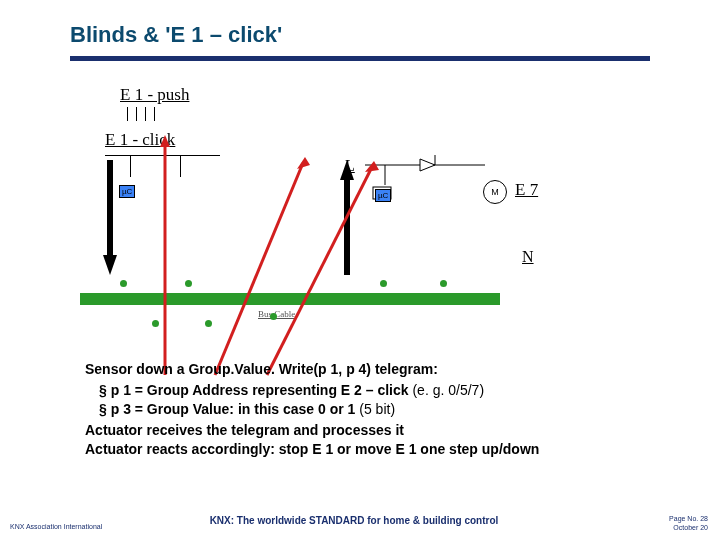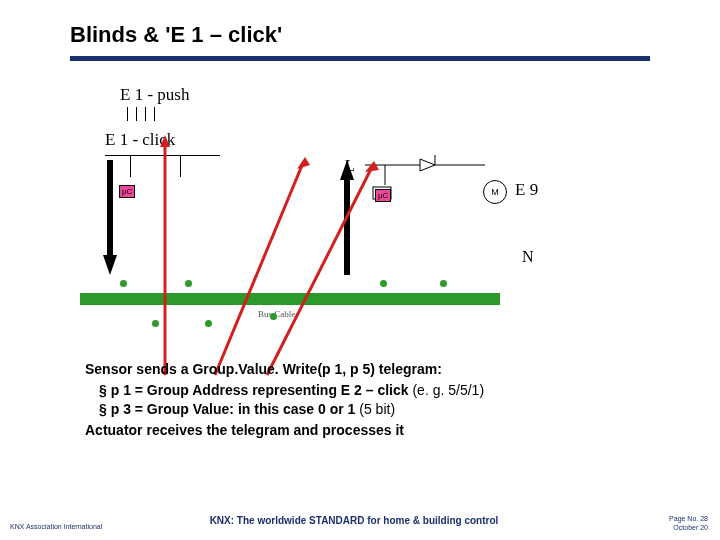--- a/index.html
+++ b/index.html
@@ -1,37 +1,37 @@
 <!DOCTYPE html>
 <html><head>
 <meta charset="utf-8">
 <style>
   * { box-sizing: border-box; margin: 0; padding: 0; }
   html, body { width: 720px; height: 540px; font-family: Arial, Helvetica, sans-serif; background: #fff; color: #000; }
   .slide { position: relative; width: 720px; height: 540px; }
 
   .header { position: absolute; left: 70px; top: 22px; right: 40px; height: 60px; }
-  .title { font-size: 22px; font-weight: bold; color: #000000; }
+  .title { font-size: 22px; font-weight: bold; color: #0c4a6e; }
   .rule { position: absolute; left: 70px; top: 56px; width: 580px; height: 5px; background: #1a2f6e; }
 
   .logo { position: absolute; right: 40px; top: 8px; width: 100px; height: 40px; }
 
   .diagram { position: absolute; left: 80px; top: 85px; width: 510px; height: 250px; }
-  .label { position: absolute; font-family: 'Times New Roman', serif; }
+  .label { position: absolute; font-family: 'Times New Roman', serif; text-decoration: underline; }
 
   
   .e1push { left: 40px; top: 0px; font-size: 17px; }
   .e1click { left: 25px; top: 45px; font-size: 17px; }
   .pushbox { position:absolute; left:47px; top:22px; width:10px; height:14px; border-left:1px solid #000; border-right:1px solid #000; }
   .pushbox2 { position:absolute; left:65px; top:22px; width:10px; height:14px; border-left:1px solid #000; border-right:1px solid #000; }
   .sensorbox { position:absolute; left:25px; top:70px; width:115px; height:85px; }
   .sensorbox .top { position:absolute; left:0; top:0; width:100%; height:1px; background:#000; }
   .sensorbox .v1 { position:absolute; left:25px; top:0; width:1px; height:22px; background:#000; }
   .sensorbox .v2 { position:absolute; left:75px; top:0; width:1px; height:22px; background:#000; }
-  .uc { position:absolute; font-size:8px; border:1px solid #000; padding:1px 2px; background:#ec4899; }
+  .uc { position:absolute; font-size:8px; border:1px solid #000; padding:1px 2px; background:#3b82f6; }
   .arrowdown { position:absolute; width:14px; }
 
   
   .Llabel { left: 265px; top: 72px; font-size: 16px; }
   .Nlabel { left: 442px; top: 163px; font-size: 16px; }
   .E1m { left: 435px; top: 95px; font-size: 17px; }
   .motor { position:absolute; left:403px; top:95px; width:24px; height:24px; border:1px solid #000; border-radius:50%; font-size:9px; text-align:center; line-height:22px; background:#fff; }
 
   
   .bus { position:absolute; left:0; top:208px; width:420px; height:12px; background:#2b9a2b; }
@@ -91,21 +91,21 @@
         <polygon points="55,4 70,10 55,16" fill="#fff" stroke="#000"></polygon>
         <line x1="70" y1="10" x2="70" y2="0" stroke="#000"></line>
         <rect x="8" y="32" width="18" height="12" fill="#fff" stroke="#000"></rect>
       </svg>
       <span class="uc" style="left:10px; top:34px;">µC</span>
     </div>
 
     <div class="label Llabel">L</div>
     <div class="label Nlabel">N</div>
     <div class="motor">M</div>
-    <div class="label E1m">E 9</div>
+    <div class="label E1m">E 7</div>
 
     <div class="bus"></div>
     <div class="label buslabel">Bus Cable</div>
     <span class="dot" style="left:40px; top:195px;"></span>
     <span class="dot" style="left:105px; top:195px;"></span>
     <span class="dot" style="left:190px; top:228px;"></span>
     <span class="dot" style="left:125px; top:235px;"></span>
     <span class="dot" style="left:72px;  top:235px;"></span>
     <span class="dot" style="left:300px; top:195px;"></span>
     <span class="dot" style="left:360px; top:195px;"></span>
@@ -115,27 +115,28 @@
       <polygon points="85,50 80,62 90,62" fill="#d21f1f"></polygon>
       <line x1="135" y1="290" x2="223" y2="78" stroke="#d21f1f" stroke-width="3"></line>
       <polygon points="225,72 217,84 230,80" fill="#d21f1f"></polygon>
       <line x1="187" y1="290" x2="292" y2="82" stroke="#d21f1f" stroke-width="3"></line>
       <polygon points="294,76 285,87 299,85" fill="#d21f1f"></polygon>
     </svg>
   </div>
 
   <div class="bodytext">
     <div>
-      <span>Sensor sends a </span><span>Group.Value. Write(p 1, p 5) telegram:</span>
+      <span>Sensor down a </span><span>Group.Value. Write(p 1, p 4) telegram:</span>
     </div>
     <ul>
-      <li><span>p 1 = Group Address representing E 2 – click </span><span class="thin">(e. g. 5/5/1)</span></li>
+      <li><span>p 1 = Group Address representing E 2 – click </span><span class="thin">(e. g. 0/5/7)</span></li>
       <li><span>p 3 = Group Value: in this case 0 or 1 </span><span class="thin">(5 bit)</span></li>
     </ul>
     <div>Actuator receives the telegram and processes it</div>
+    <div>Actuator reacts accordingly: stop E 1 or move E 1 one step up/down</div>
   </div>
 
   <div class="footer-left">KNX Association International</div>
   <div class="footer-center">KNX: The worldwide STANDARD for home &amp; building control</div>
   <div class="footer-right">
     <div>Page No. 28</div>
     <div>October 20</div>
   </div>
 
 </div>

